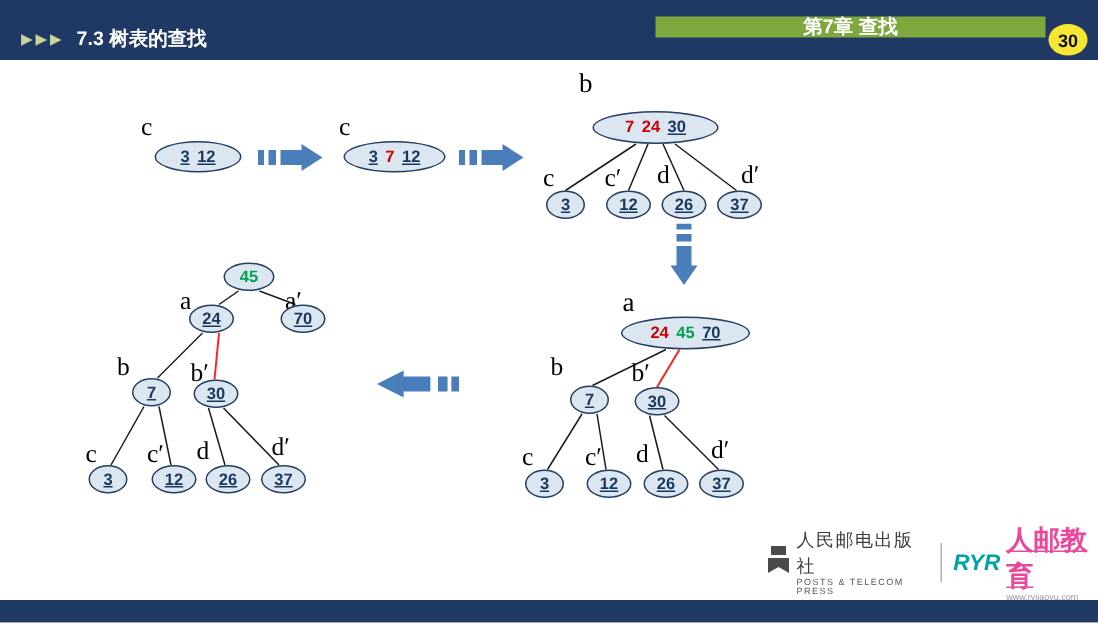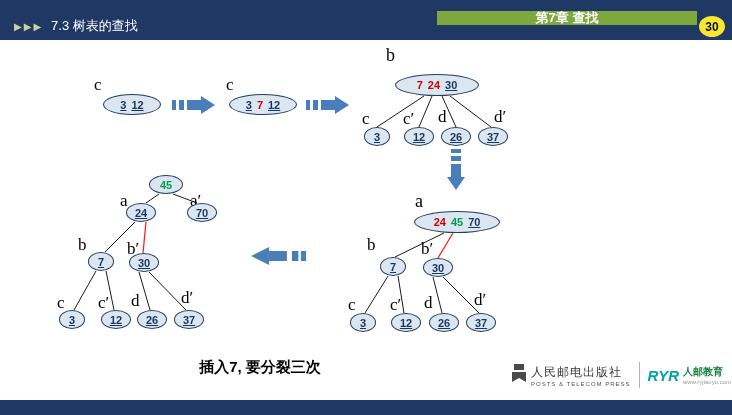--- a/index.html
+++ b/index.html
@@ -2,21 +2,21 @@
 <html><head>
 <meta charset="utf-8">
 <style>
   html,body{margin:0;padding:0;background:#888;}
   .slide{position:relative;width:732px;height:415px;background:#ffffff;overflow:hidden;
          font-family:"Liberation Sans",sans-serif;}
   
   .hdr{position:absolute;left:0;top:0;width:732px;height:40px;background:#1F3864;}
   .hdr-left{position:absolute;left:14px;top:13px;height:26px;display:flex;align-items:center;gap:8px;}
   .hdr-arrows{color:#C8D49A;font-size:10px;letter-spacing:2px;}
-  .hdr-title{color:#ffffff;font-size:13px;font-weight:normal;}
+  .hdr-title{color:#ffffff;font-size:13px;font-weight:bold;}
   .hdr-green{position:absolute;left:437px;top:11px;width:260px;height:14px;background:#7EA83E;
              display:flex;align-items:center;justify-content:center;color:#fff;font-size:13px;font-weight:bold;}
   .page-badge{position:absolute;left:699px;top:16px;width:26px;height:21px;background:#F7E733;
               border-radius:50%;display:flex;align-items:center;justify-content:center;
               color:#111;font-size:12px;font-weight:bold;}
   
   .ftr{position:absolute;left:0;top:400px;width:732px;height:15px;background:#1F3864;}
   
   .node{position:absolute;background:#DCE6F1;border:1px solid #243F60;border-radius:50%;
         display:flex;align-items:center;justify-content:center;gap:5px;
@@ -33,21 +33,21 @@
   
   .logos{position:absolute;left:512px;top:358px;height:34px;display:flex;align-items:center;gap:8px;}
   .pub{display:flex;align-items:center;gap:5px;}
   .pub-txt{display:flex;flex-direction:column;}
   .pub-cn{font-size:12px;font-weight:normal;color:#3c3c3c;letter-spacing:1px;}
   .pub-en{font-size:6px;color:#555;letter-spacing:1px;}
   .logo-div{width:1px;height:26px;background:#b0b0b0;}
   .brand{display:flex;align-items:center;gap:4px;}
   .brand-mark{font-size:15px;font-weight:bold;font-style:italic;color:#00A3A8;}
   .brand-txt{display:flex;flex-direction:column;}
-  .brand-cn{font-size:10px;font-weight:bold;color:#15803d;}
+  .brand-cn{font-size:18px;font-weight:bold;color:#ec4899;text-decoration:underline;}
   .brand-url{font-size:6px;color:#999;}
 </style>
 </head>
 <body>
 
 <div class="slide">
 
   <div class="hdr">
     <div class="hdr-left">
       <span class="hdr-arrows">▶▶▶</span>
@@ -214,21 +214,20 @@
   <div class="node" style="left:101px;top:310px;width:30px;height:19px;">
     <span class="val-navy">12</span>
   </div>
   <div class="node" style="left:137px;top:310px;width:30px;height:19px;">
     <span class="val-navy">26</span>
   </div>
   <div class="node" style="left:174px;top:310px;width:30px;height:19px;">
     <span class="val-navy">37</span>
   </div>
 
-  <div class="caption">插入7, 要分裂三次</div>
 
   <div class="logos">
     <div class="pub">
       <span>
         <svg width="14" height="18" viewBox="0 0 14 18">
             <path d="M2 0h10v6H2zM0 8h14v10l-7-4-7 4z" fill="#4a4a4a"></path>
           </svg>
       </span>
       <span class="pub-txt">
         <span class="pub-cn">人民邮电出版社</span>

